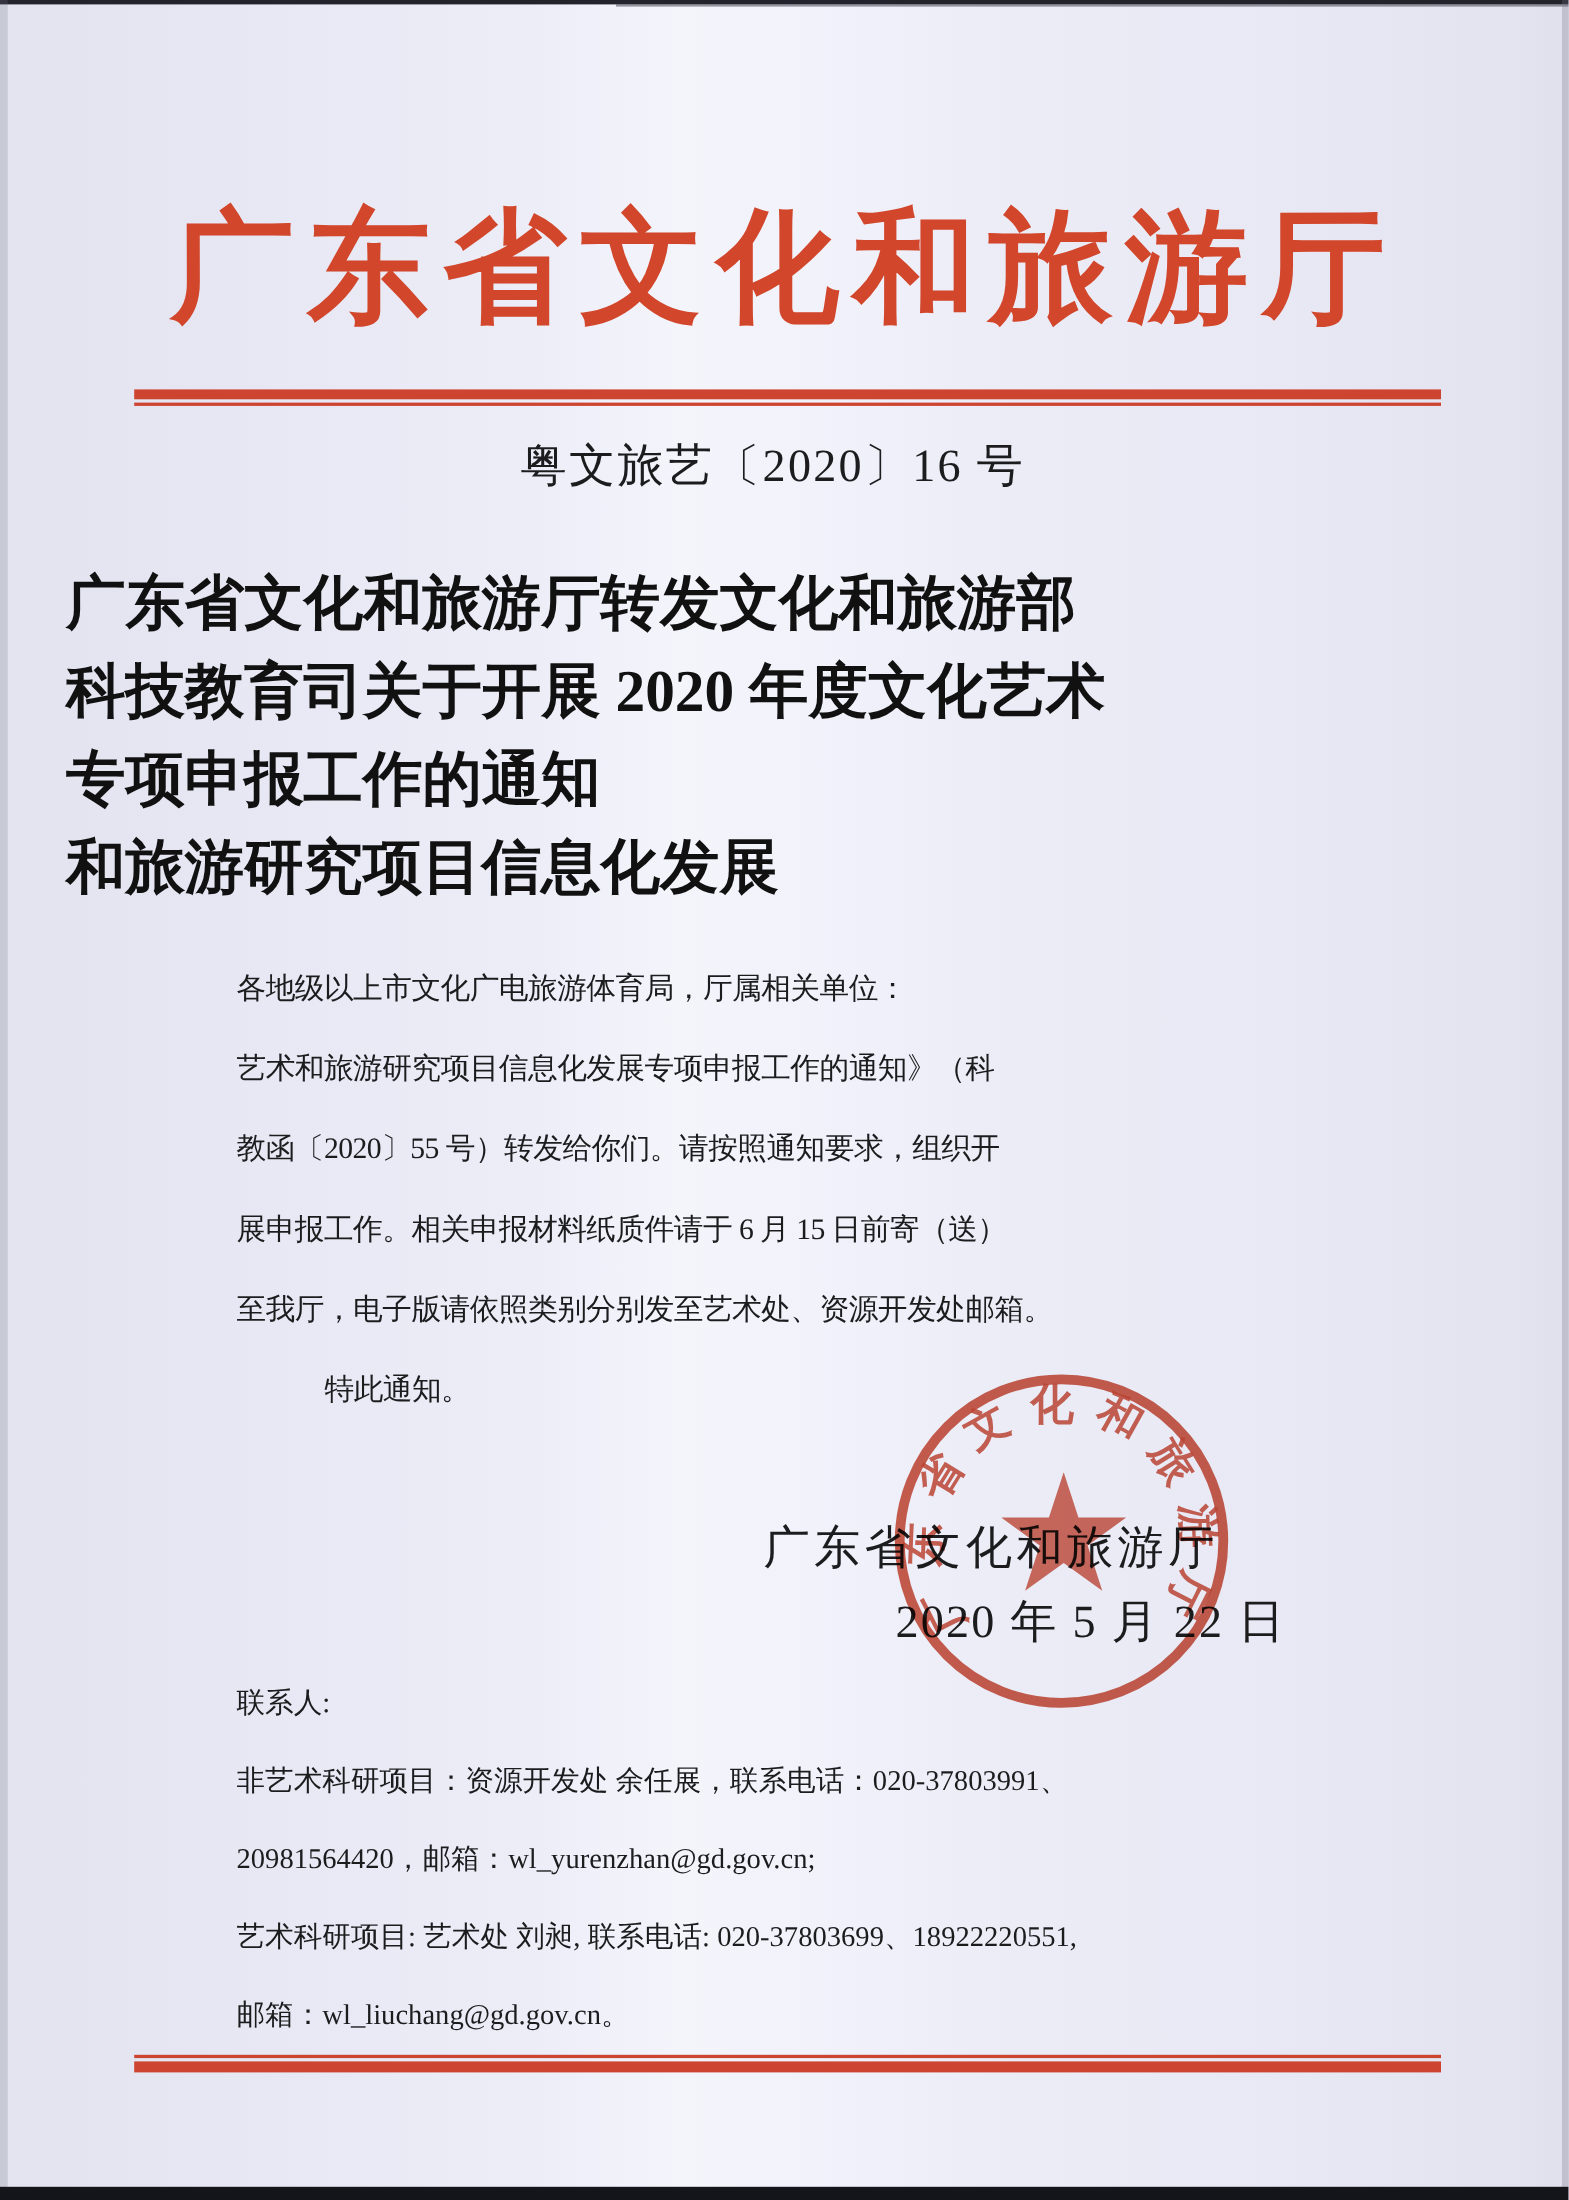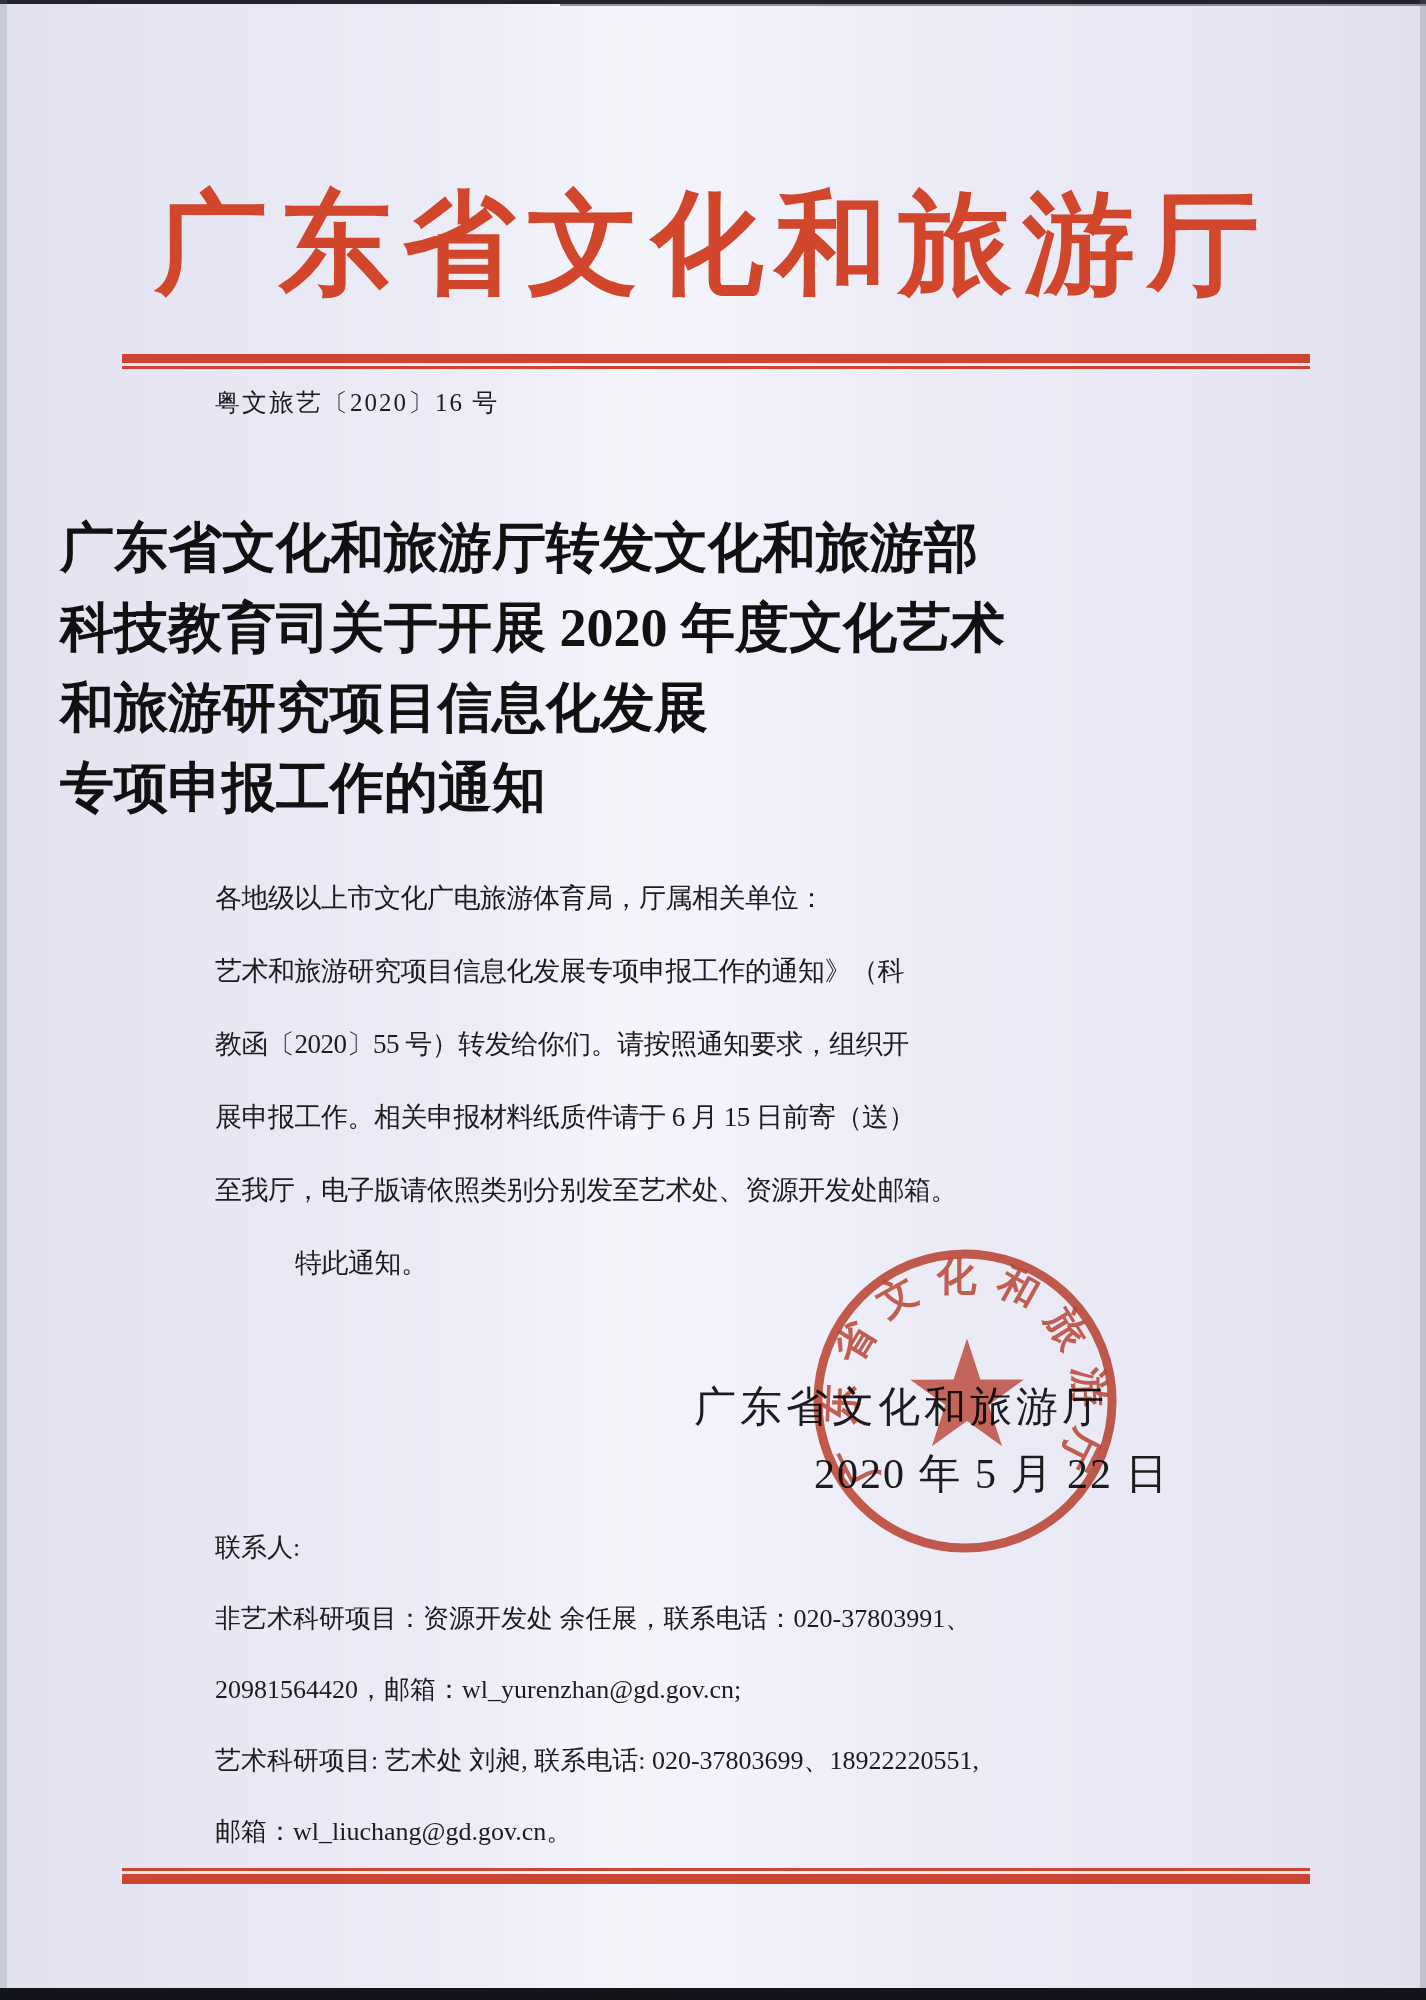--- a/index.html
+++ b/index.html
@@ -27,23 +27,23 @@
     color:#d2462b;
     white-space:nowrap;
   }
   .rule{position:absolute;left:122px;width:1188px;background:#cd4530;}
   .rule-top-thick{top:354px;height:9px;}
   .rule-top-thin{top:366px;height:3px;}
   .rule-bottom-thin{top:1868px;height:3px;}
   .rule-bottom-thick{top:1874px;height:10px;}
 
   .doc-number{
-    position:absolute;left:215px;top:380px;width:975px;
-    text-align:left;
-    font-size:25px;line-height:46px;
+    position:absolute;left:215px;top:401px;width:975px;
+    text-align:center;
+    font-size:42px;line-height:46px;
     letter-spacing:2px;
     white-space:nowrap;
   }
   .notice-title{
     position:absolute;left:60px;top:508px;width:1306px;
     text-align:left;
     font-size:54px;line-height:80px;font-weight:700;
     color:#111;
     white-space:nowrap;
   }
@@ -87,22 +87,22 @@
   <div class="masthead">广东省文化和旅游厅</div>
 
   <div class="rule rule-top-thick"></div>
   <div class="rule rule-top-thin"></div>
 
   <div class="doc-number">粤文旅艺〔2020〕16 号</div>
 
   <div class="notice-title">
     <div>广东省文化和旅游厅转发文化和旅游部</div>
     <div>科技教育司关于开展 2020 年度文化艺术</div>
+    <div>专项申报工作的通知</div>
     <div>和旅游研究项目信息化发展</div>
-    <div>专项申报工作的通知</div>
   </div>
 
   <div class="body-block">
     <div>各地级以上市文化广电旅游体育局，厅属相关单位：</div>
     <div>艺术和旅游研究项目信息化发展专项申报工作的通知》（科</div>
     <div>教函〔2020〕55 号）转发给你们。请按照通知要求，组织开</div>
     <div>展申报工作。相关申报材料纸质件请于 6 月 15 日前寄（送）</div>
     <div>至我厅，电子版请依照类别分别发至艺术处、资源开发处邮箱。</div>
     <div class="indent">特此通知。</div>
   </div>

